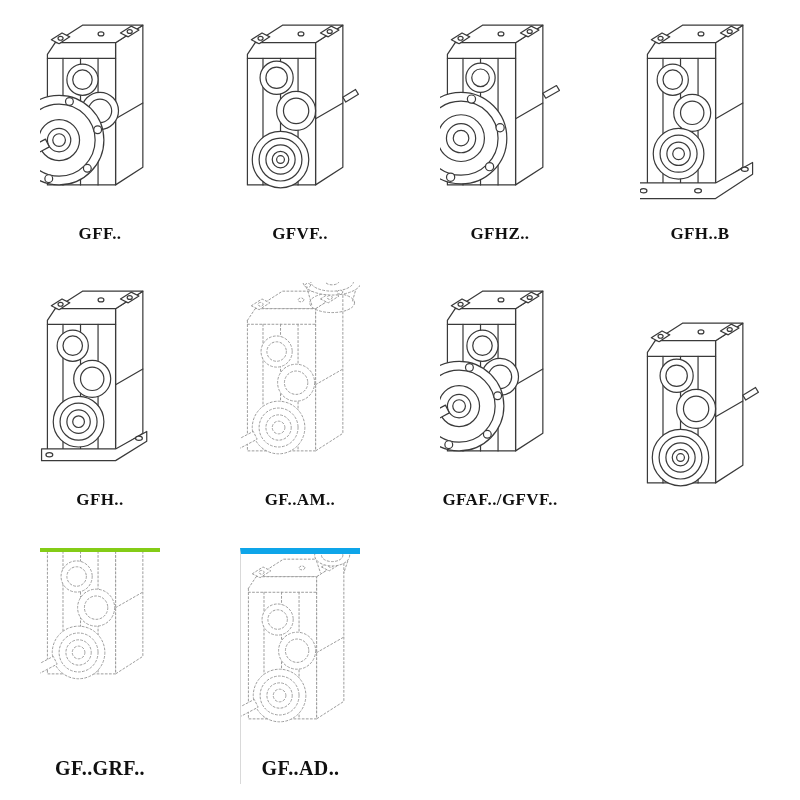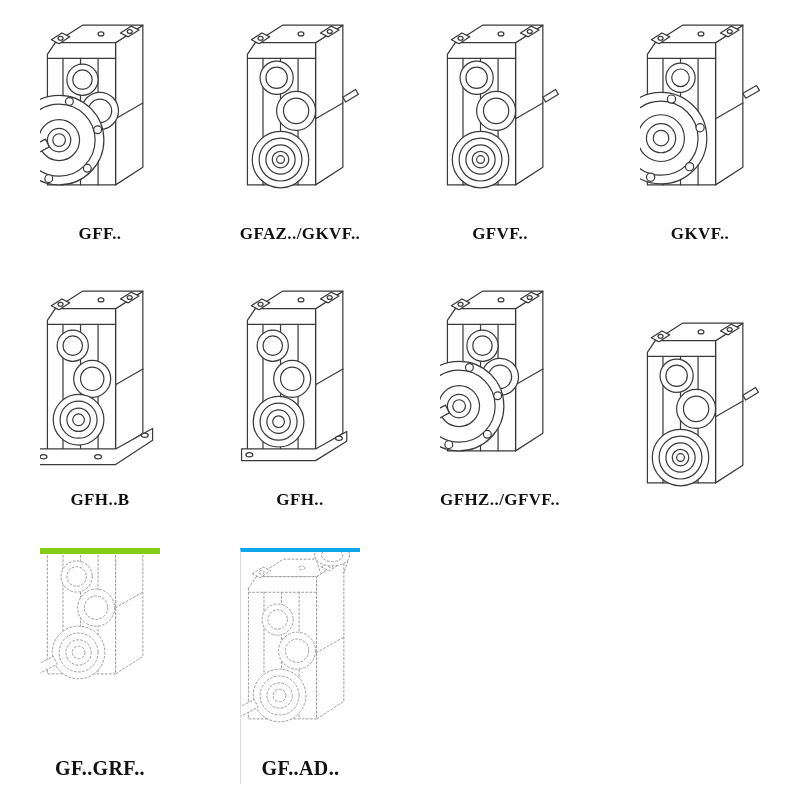--- a/index.html
+++ b/index.html
@@ -2,22 +2,22 @@
 <html><head>
 <meta charset="utf-8">
 <style>
   html,body { margin:0; padding:0; background:#ffffff; }
   body { width:800px; height:800px; font-family:"Liberation Serif","DejaVu Serif",serif; }
   .grid { display:grid; width:800px; height:800px;
           grid-template-columns:repeat(4,200px);
           grid-template-rows:266px 266px 268px; }
   .cell { display:flex; flex-direction:column; align-items:center;
           justify-content:flex-end; overflow:hidden; background:#fff; }
-  .cell.border-tl { border-left:1px solid #d9d9d9; border-top:4px solid #0ea5e9; }
-  .cell.border-t  { border-top:6px solid #84cc16;gap:45px; }
+  .cell.border-tl { border-left:1px solid #d9d9d9; border-top:6px solid #0ea5e9; }
+  .cell.border-t  { border-top:4px solid #84cc16;gap:45px; }
   svg.drawing { width:200px; height:224px; flex:0 0 auto; display:block; }
   svg.drawing use { stroke:#3a3a3a; stroke-width:1.25; fill:none;
                     stroke-linejoin:round; stroke-linecap:round; }
   svg.drawing.ghost use { stroke:#9a9a9a; stroke-width:1; stroke-dasharray:2 2.2; }
   .label { height:38px; line-height:32px; text-align:right; font-weight:bold;
            font-size:17px; letter-spacing:.4px; color:#101010; white-space:nowrap; }
   .big .label { font-size:20px; height:40px; }
   #defs-svg { position:absolute; width:0; height:0; overflow:hidden; }
 </style>
 </head>
@@ -211,62 +211,62 @@
 
 <div class="grid">
 
   <figure class="cell">
     <svg class="drawing" viewBox="0 0 200 230">
         <use href="#sym-flange"></use>
       </svg>
     <figcaption class="label">GFF..</figcaption>
   </figure>
 
+
   <figure class="cell">
     <svg class="drawing" viewBox="0 0 200 230">
         <use href="#sym-hub"></use>
       </svg>
-    <figcaption class="label">GFAZ../GKVF..</figcaption>
-  </figure>
-
-  <figure class="cell">
-    <svg class="drawing" viewBox="0 0 200 230">
-        <use href="#sym-hub"></use>
-      </svg>
     <figcaption class="label">GFVF..</figcaption>
   </figure>
 
   <figure class="cell">
     <svg class="drawing" viewBox="0 0 200 230">
         <use href="#sym-flangeH"></use>
       </svg>
-    <figcaption class="label">GKVF..</figcaption>
+    <figcaption class="label">GFHZ..</figcaption>
   </figure>
 
   <figure class="cell">
     <svg class="drawing" viewBox="0 0 200 230">
         <use href="#sym-footB"></use>
       </svg>
     <figcaption class="label">GFH..B</figcaption>
   </figure>
 
   <figure class="cell">
     <svg class="drawing" viewBox="0 0 200 230">
         <use href="#sym-foot"></use>
       </svg>
     <figcaption class="label">GFH..</figcaption>
   </figure>
 
+  <figure class="cell">
+    <svg class="drawing ghost" viewBox="0 0 200 230">
+        <use href="#sym-am"></use>
+      </svg>
+    <figcaption class="label">GF..AM..</figcaption>
+  </figure>
 
 
   <figure class="cell">
     <svg class="drawing" viewBox="0 0 200 230">
         <use href="#sym-flange"></use>
       </svg>
-    <figcaption class="label">GFHZ../GFVF..</figcaption>
+    <figcaption class="label">GFAF../GFVF..</figcaption>
   </figure>
 
   <figure class="cell">
     <svg class="drawing" viewBox="0 0 200 230">
         <use href="#sym-hub"></use>
       </svg>
   </figure>
 
   <figure class="cell big border-t">
     <svg class="drawing ghost" viewBox="0 0 200 230">

